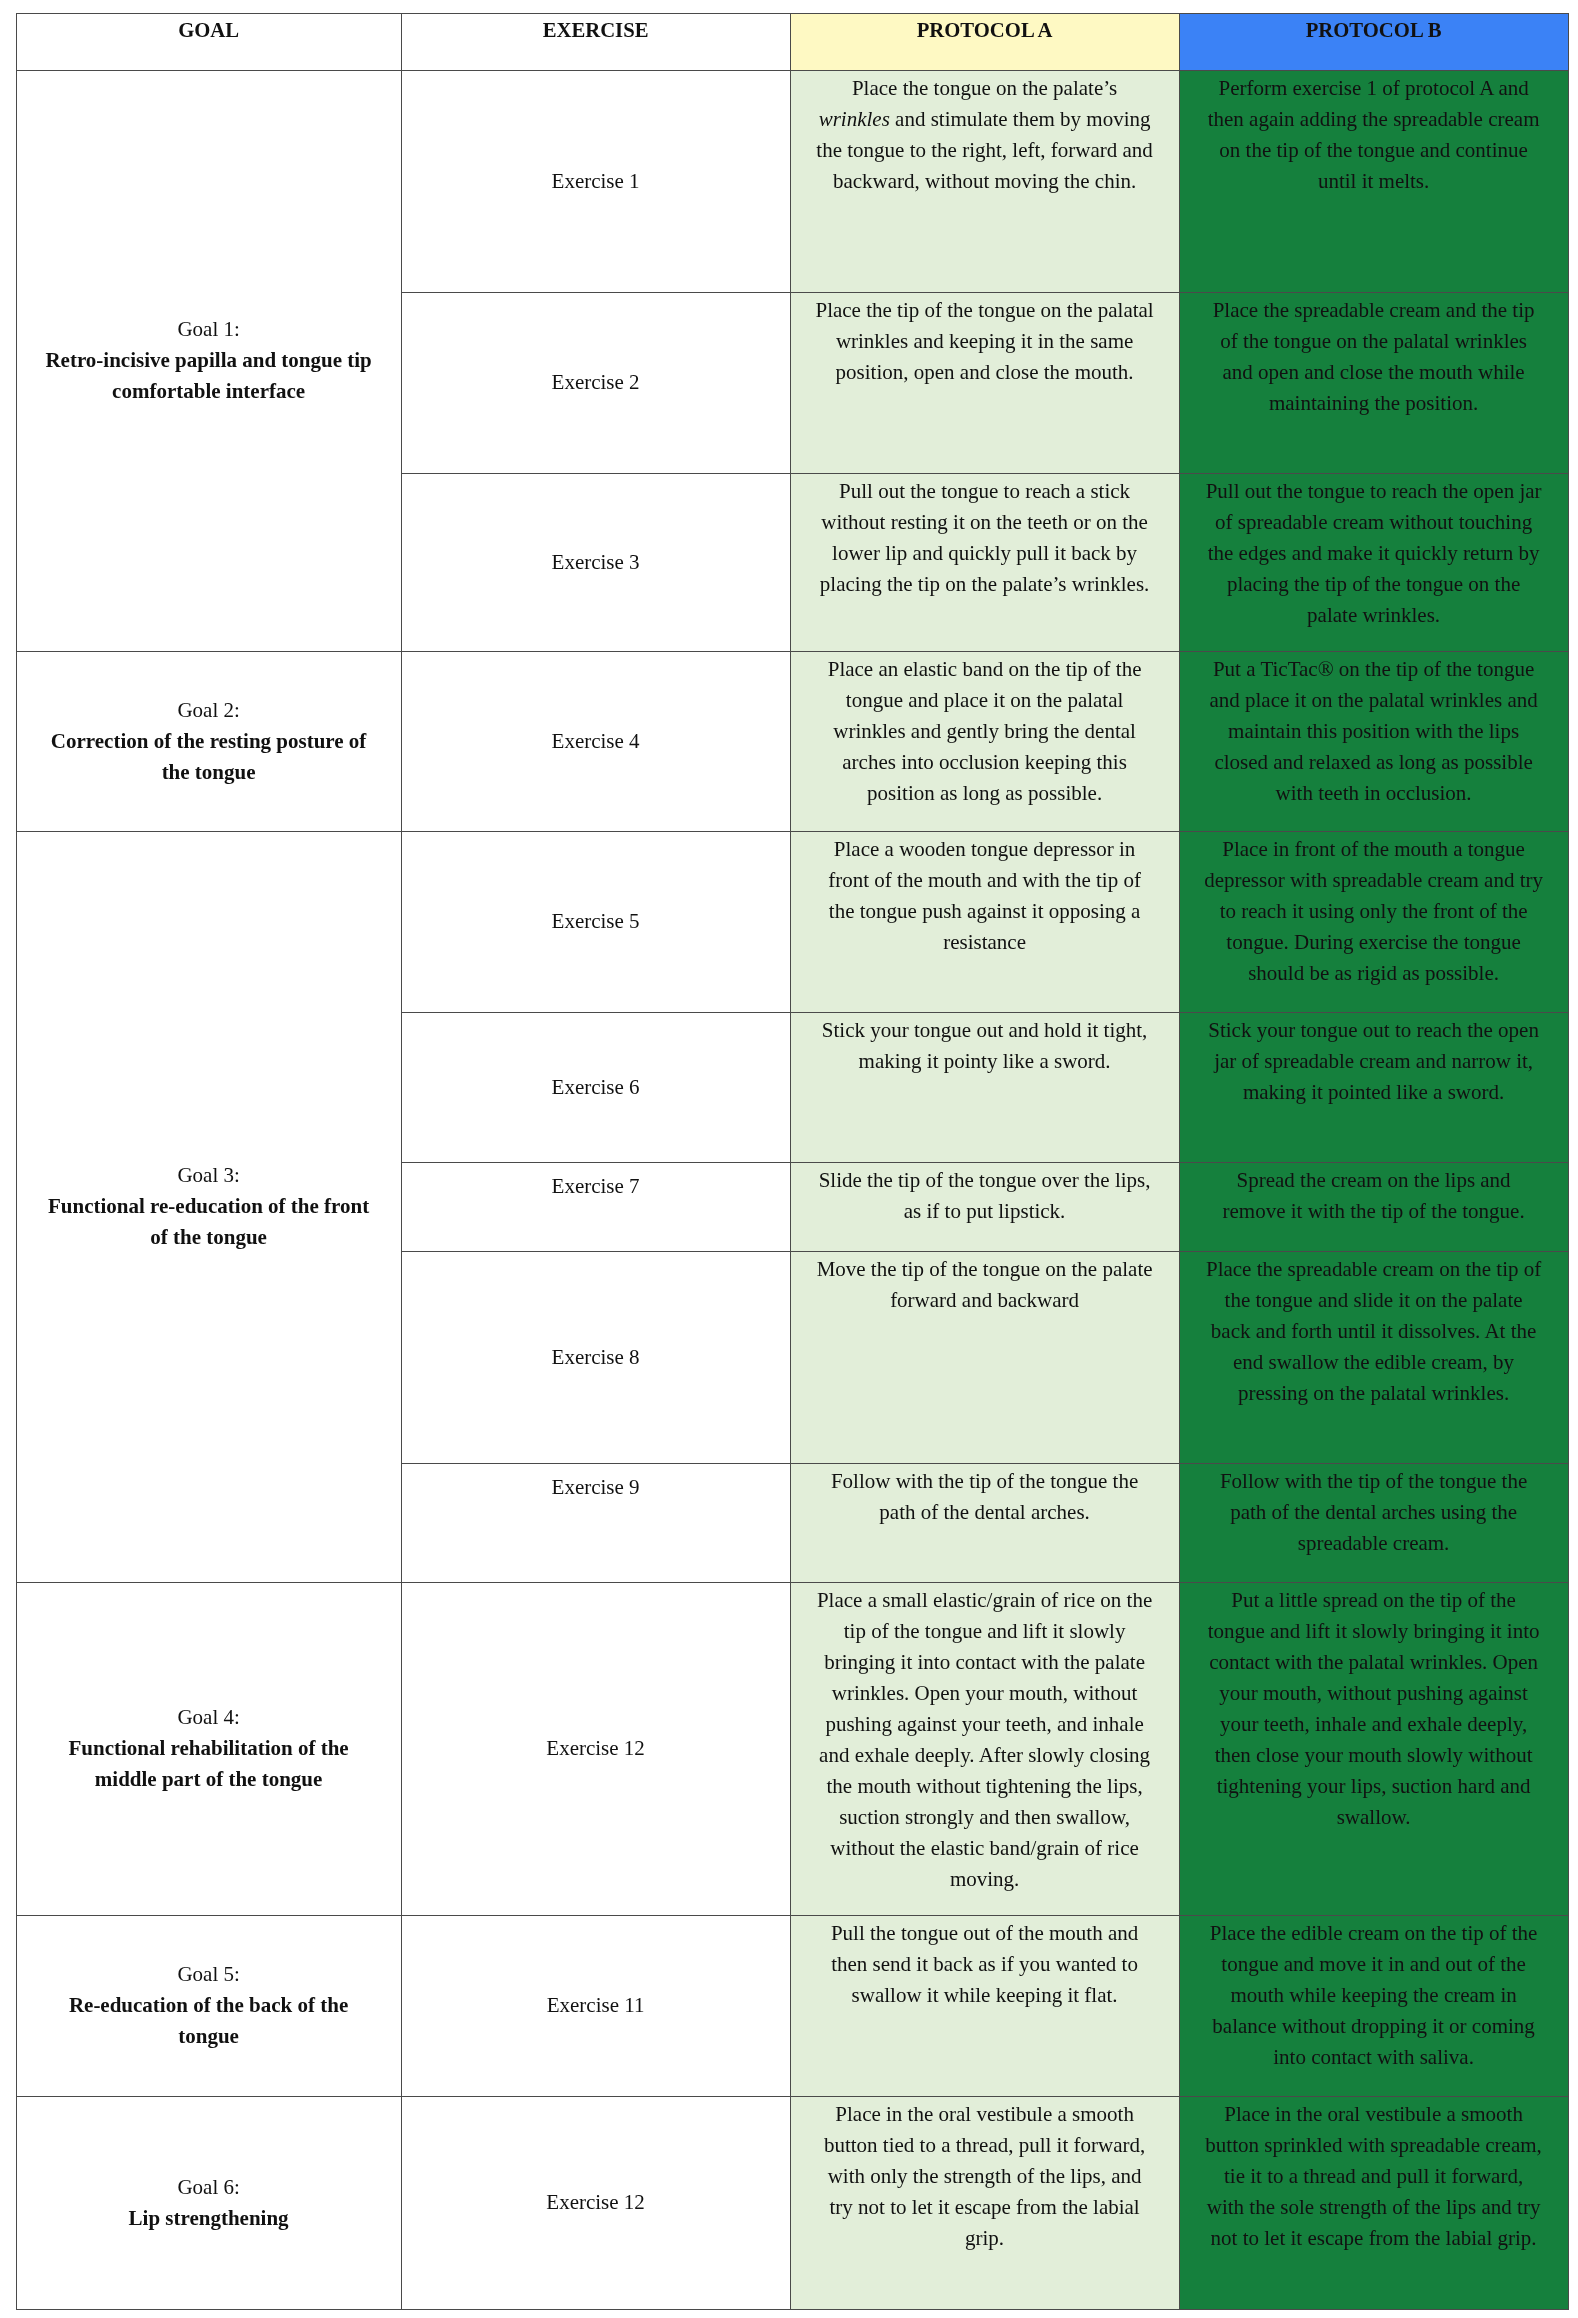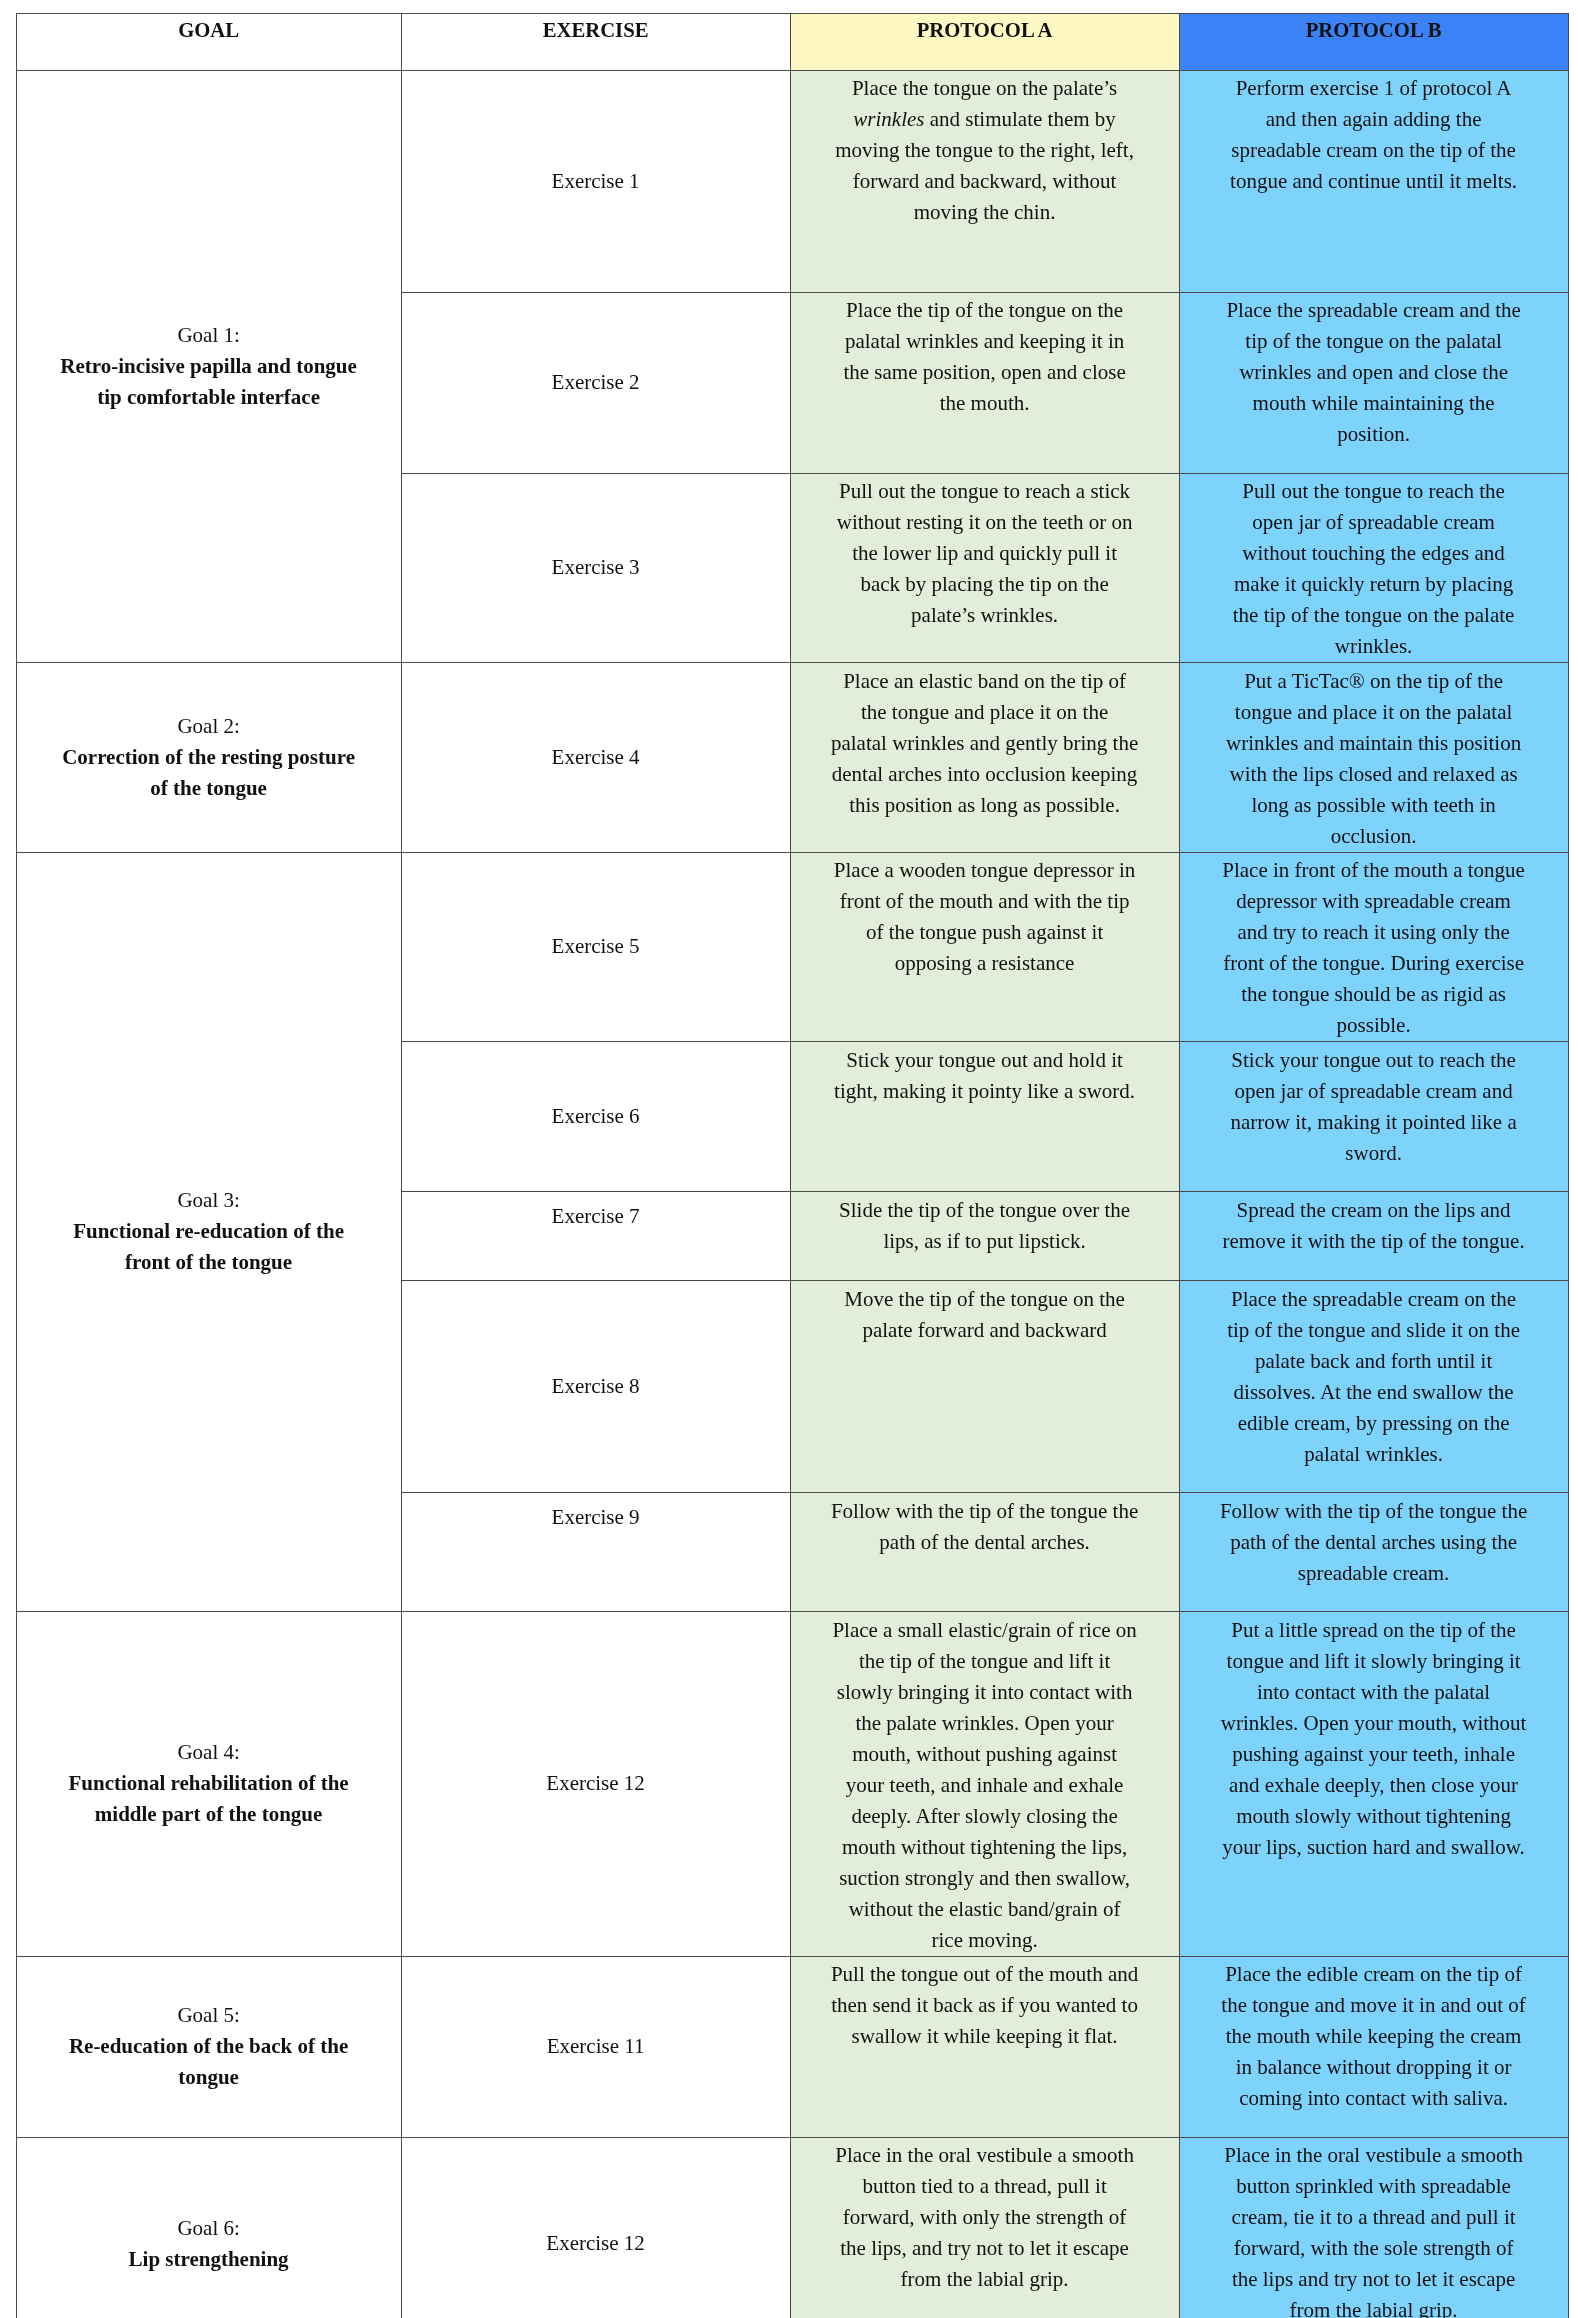--- a/index.html
+++ b/index.html
@@ -7,30 +7,30 @@
          font-family: "Liberation Serif", "DejaVu Serif", serif; color: #111; }
   table.protocol-table {
     position: absolute; left: 15.6px; top: 12.5px;
     width: 1552px; border-collapse: collapse; table-layout: fixed;
   }
   .protocol-table col.c-goal { width: 385px; }
   .protocol-table col.c-ex { width: 389px; }
   .protocol-table col.c-a { width: 389px; }
   .protocol-table col.c-b { width: 389px; }
   .protocol-table th, .protocol-table td {
-    border: 1.9px solid #4a4a4a; text-align: center; padding: 0 40px;
+    border: 1.9px solid #4a4a4a; text-align: center; padding: 0 24px;
   }
   .protocol-table th {
     font-weight: bold; font-size: 20.7px; vertical-align: top; padding-top: 5px; height: 51px;
   }
   .protocol-table td { font-size: 21px; line-height: 31px; }
   td.goal-cell, td.ex-cell { vertical-align: middle; background: #ffffff; }
   td.ex-cell { vertical-align: top; }
   td.pa { background: #e2eed9; vertical-align: top; padding-top: 2.5px; margin-left: 20px; }
-  td.pb { background: #7dd3fc; vertical-align: top; padding-top: 2.5px; }
+  td.pb { background: #15803d; vertical-align: top; padding-top: 2.5px; }
   th.pa { background: #fef9c3; }
   th.pb { background: #3b82f6; }
   .goal-num { display: block; font-weight: normal; }
   .goal-desc { display: block; font-weight: bold; }
   .ex-label { display: block; }
   em { font-style: italic; }
 </style>
 </head>
 <body>
 

